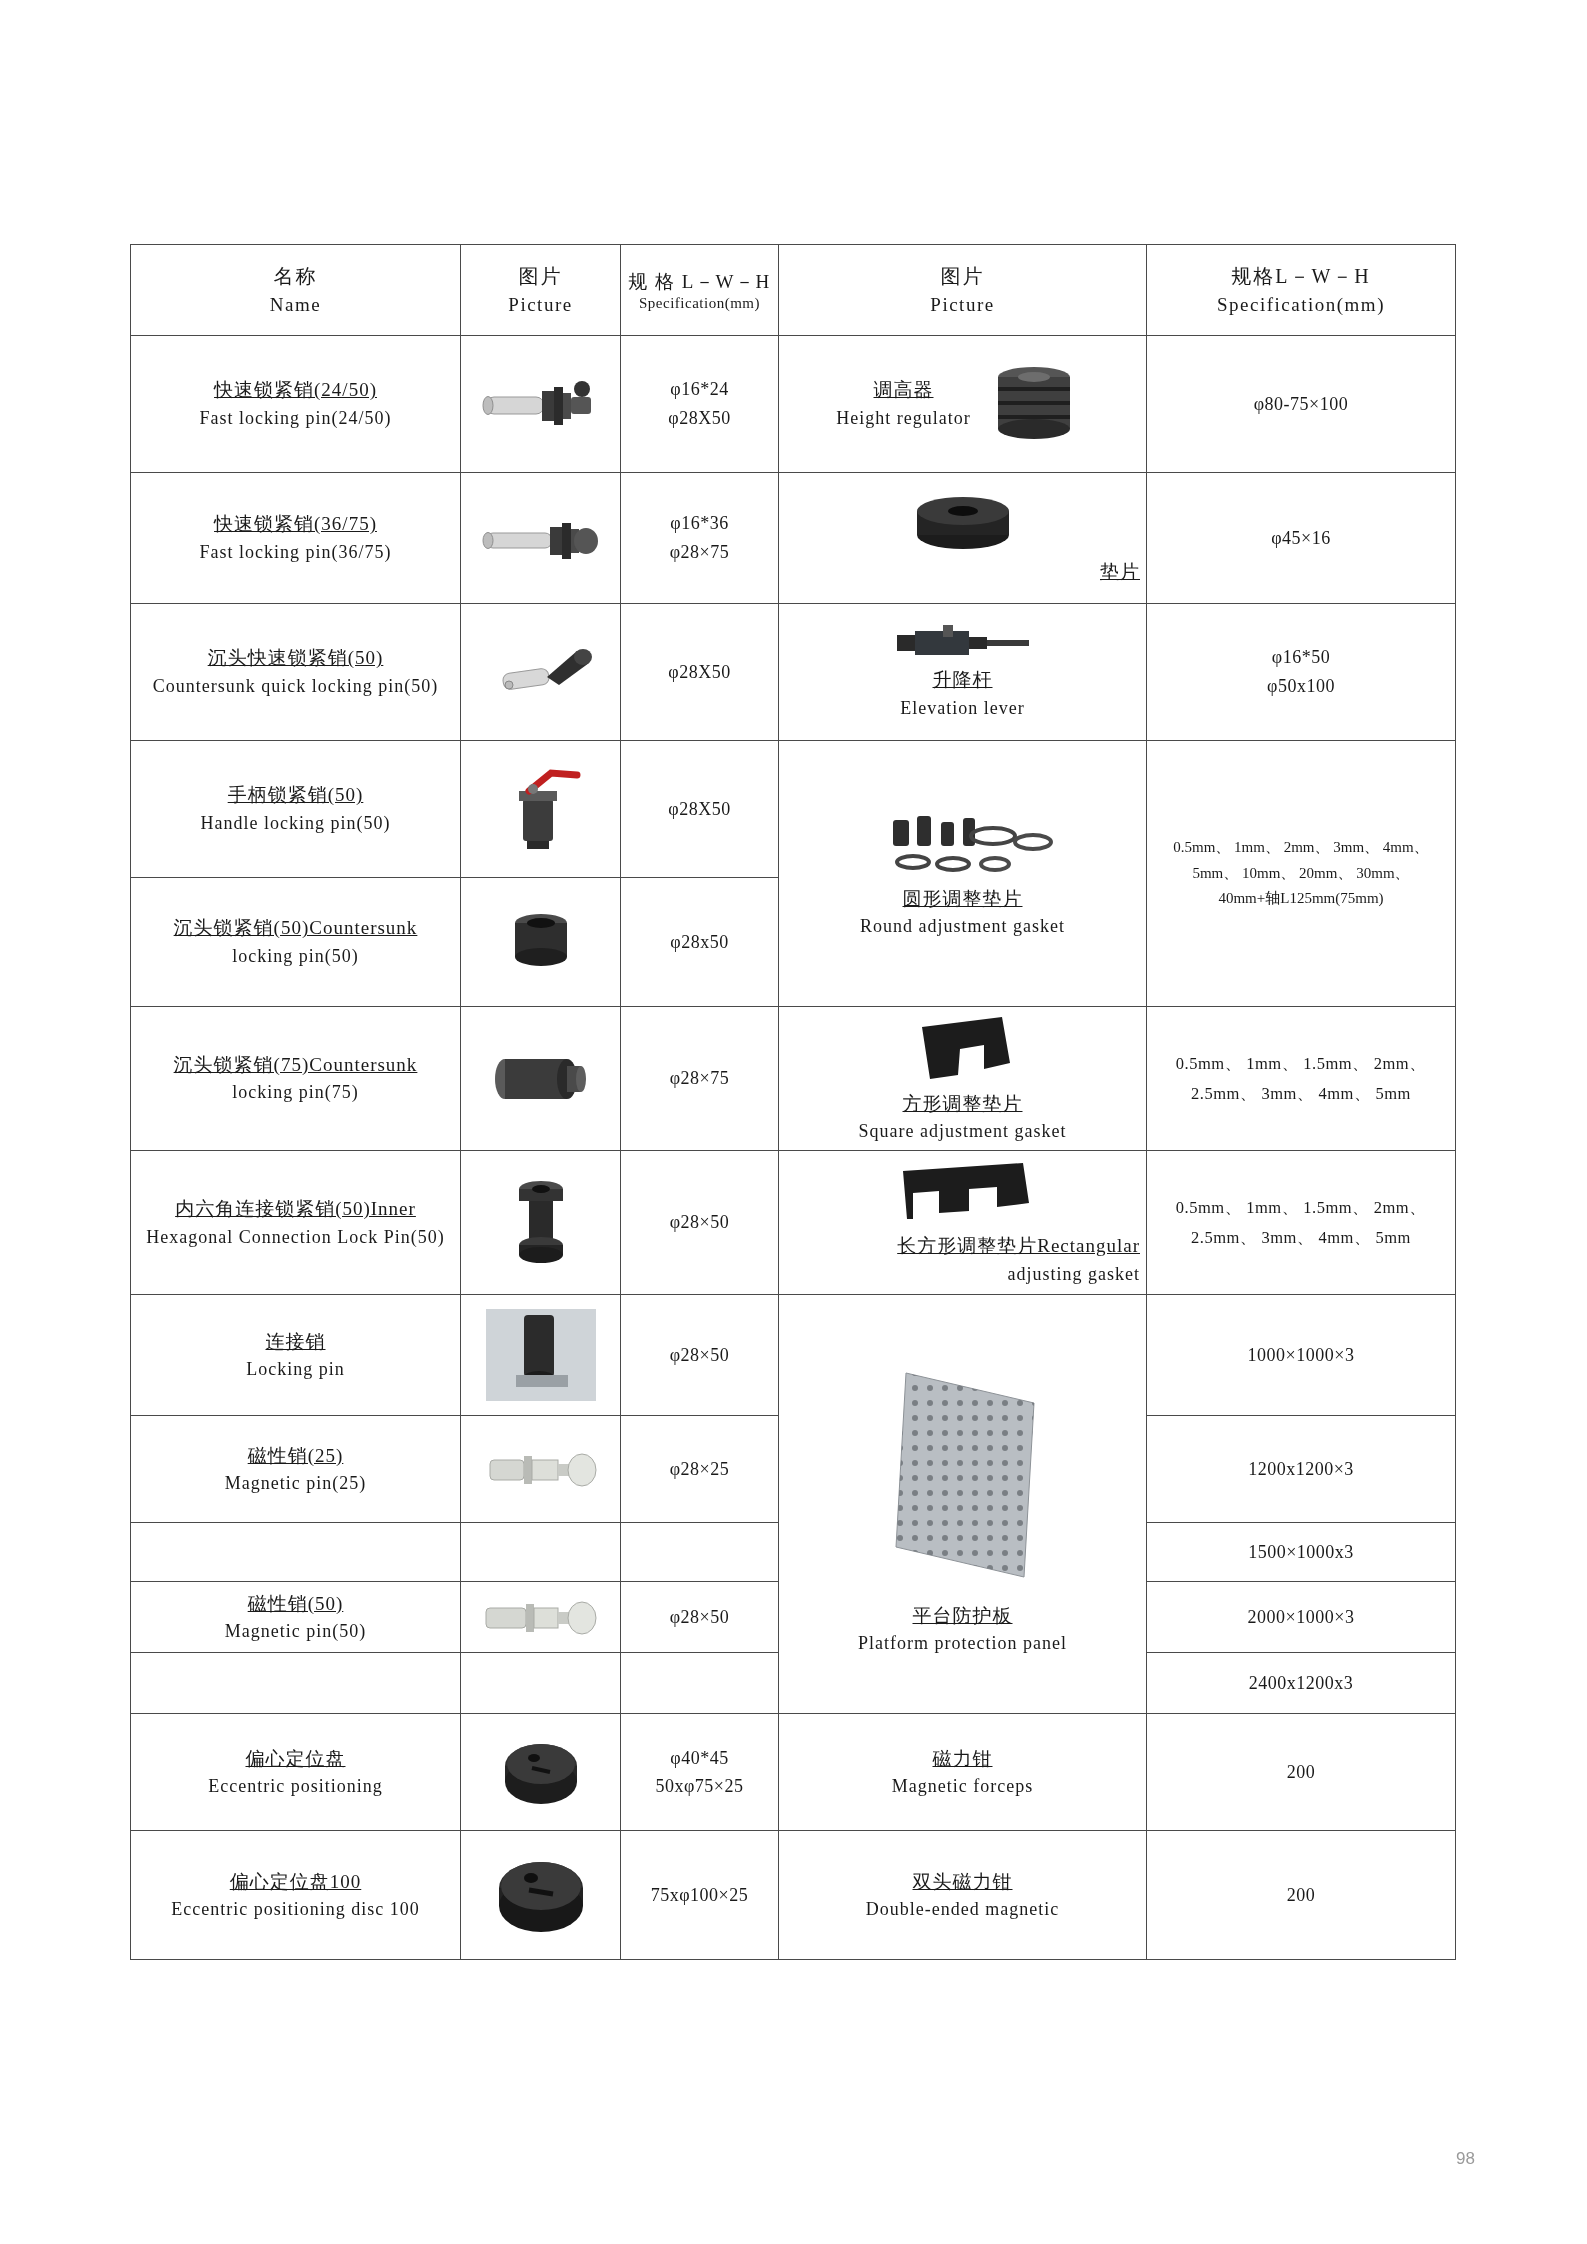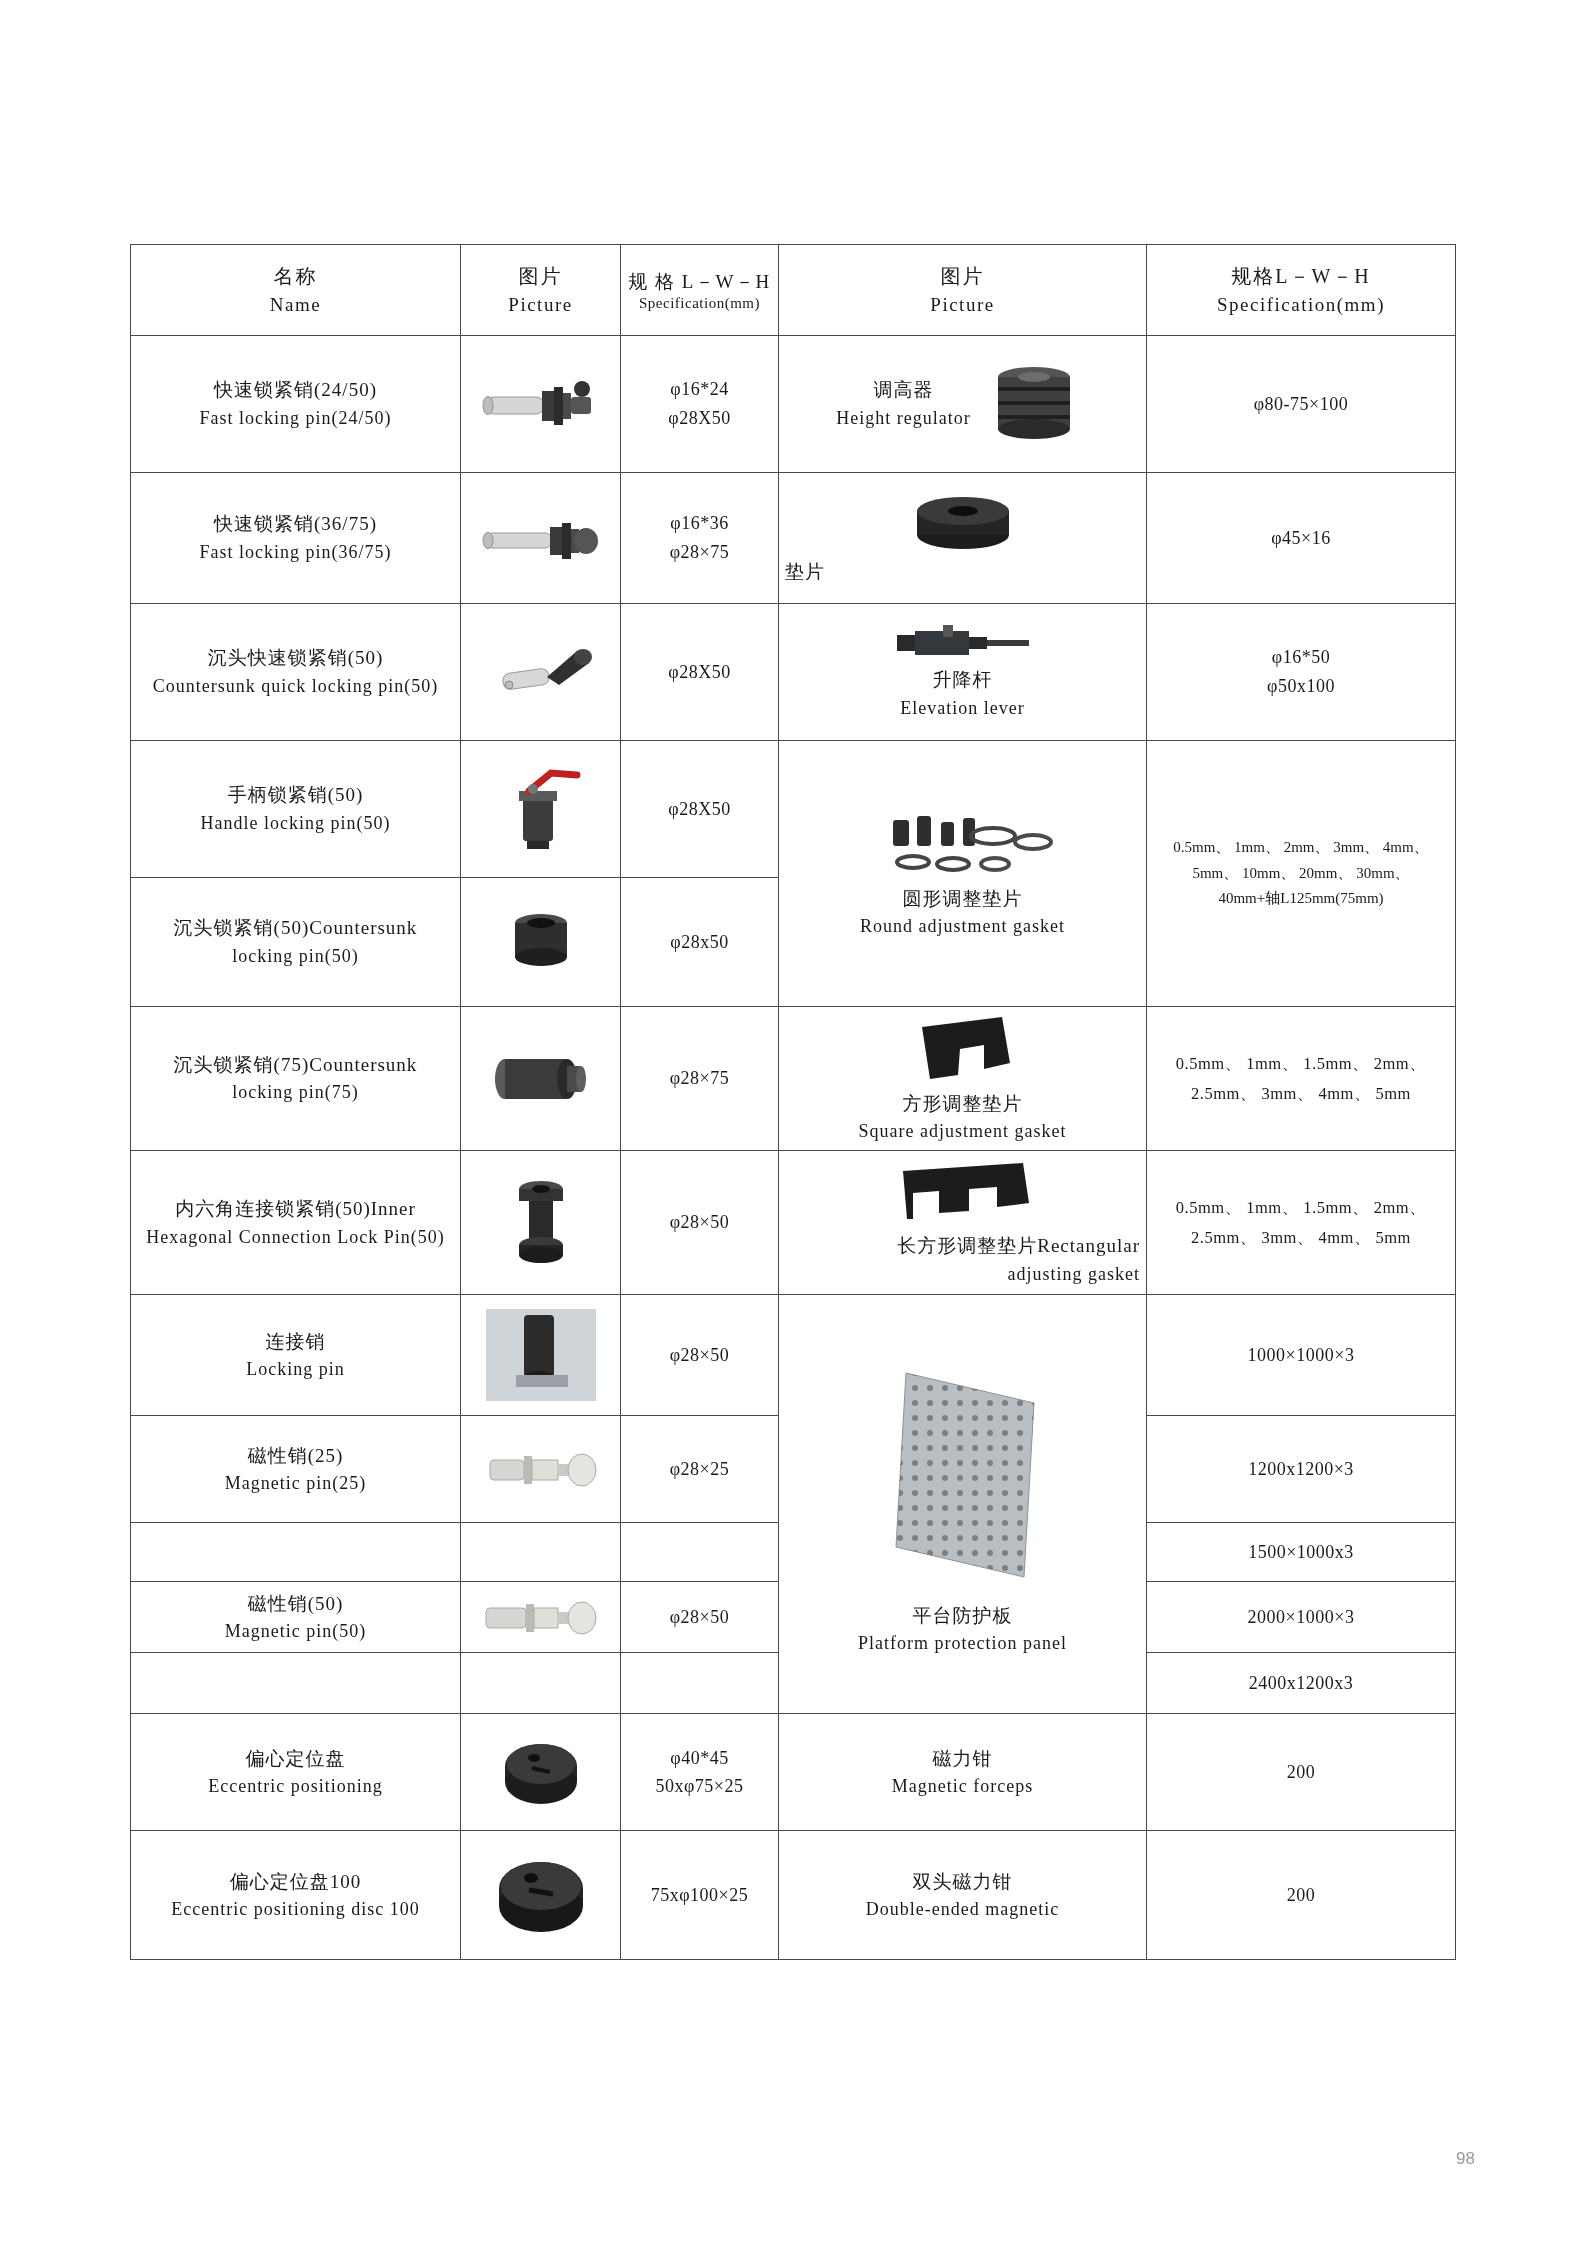--- a/index.html
+++ b/index.html
@@ -58,20 +58,21 @@
     line-height: 1.45;
   }
   .hdr .small {
     font-size: 15px;
     letter-spacing: 0.5px;
   }
   .cell-cn {
     font-size: 19px;
     line-height: 1.55;
     letter-spacing: 1px;
+    text-decoration: underline;
   }
   .cell-en {
     font-size: 18px;
     line-height: 1.55;
     letter-spacing: 1px;
   }
   .cell-spec {
     font-size: 18px;
     line-height: 1.6;
     letter-spacing: 0.5px;
@@ -201,21 +202,21 @@
                 <rect x="95" y="26" width="8" height="24" fill="#4a4a4a"></rect>
                 <ellipse cx="110" cy="38" rx="12" ry="13" fill="#555"></ellipse>
               </svg>
             </div>
           </td>
           <td>
             <div class="cell-spec" style="white-space:pre-line">φ16*36
 φ28×75</div>
           </td>
           <td>
-            <div style="text-align:left">
+            <div style="text-align:right">
               <div style="display:flex;justify-content:center">
                 <svg width="120" height="68" viewBox="0 0 120 68">
                   <ellipse cx="60" cy="46" rx="46" ry="14" fill="#1c1c1c"></ellipse>
                   <rect x="14" y="22" width="92" height="24" fill="#242424"></rect>
                   <ellipse cx="60" cy="22" rx="46" ry="14" fill="#3a3a3a"></ellipse>
                   <ellipse cx="60" cy="22" rx="15" ry="5" fill="#0d0d0d"></ellipse>
                 </svg>
               </div>
               <div class="cell-cn">垫片</div>
             </div>

